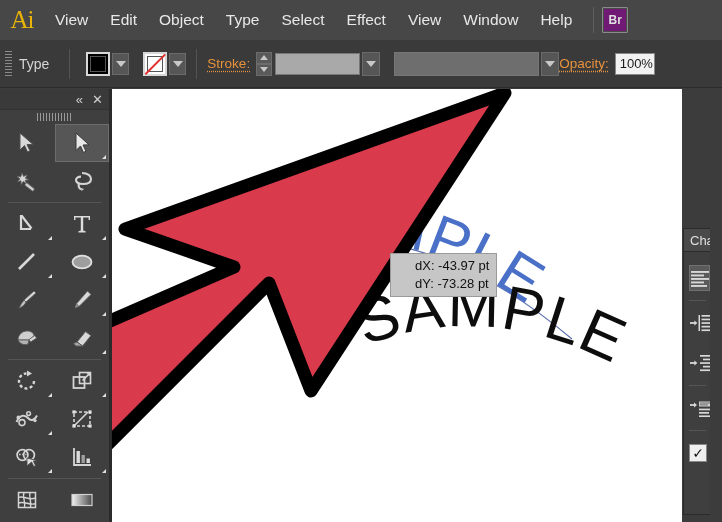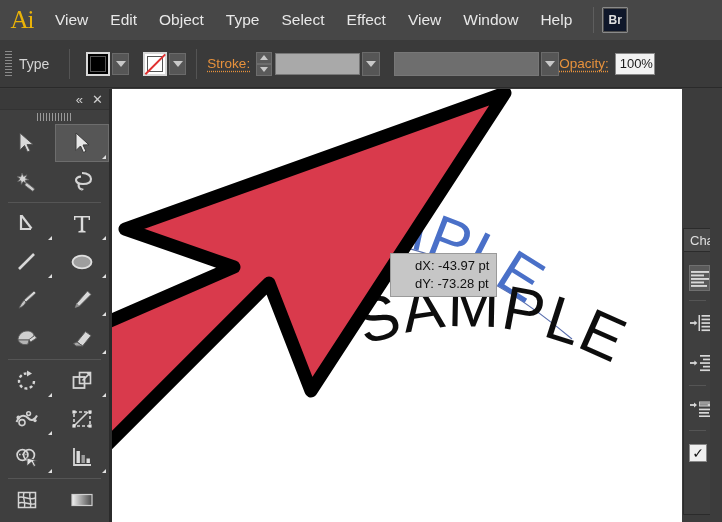--- a/index.html
+++ b/index.html
@@ -40,21 +40,21 @@
     cursor: default;
   }
   .menubar-sep {
     width: 1px; height: 26px;
     background: #5e5e5e;
     margin: 0 6px 0 10px;
   }
   .br-btn {
     width: 24px; height: 24px;
     border: 1px solid #8a8a8a;
-    background: #0f172a;
+    background: #701a75;
     color: #e0e0e0;
     font-size: 12px; font-weight: bold;
     display: flex; align-items: center; justify-content: center;
     margin-left: 2px;
     border-radius: 1px;
     box-shadow: inset 0 0 0 1px #4a4a4a;
   }
 
   
   .optionsbar {

